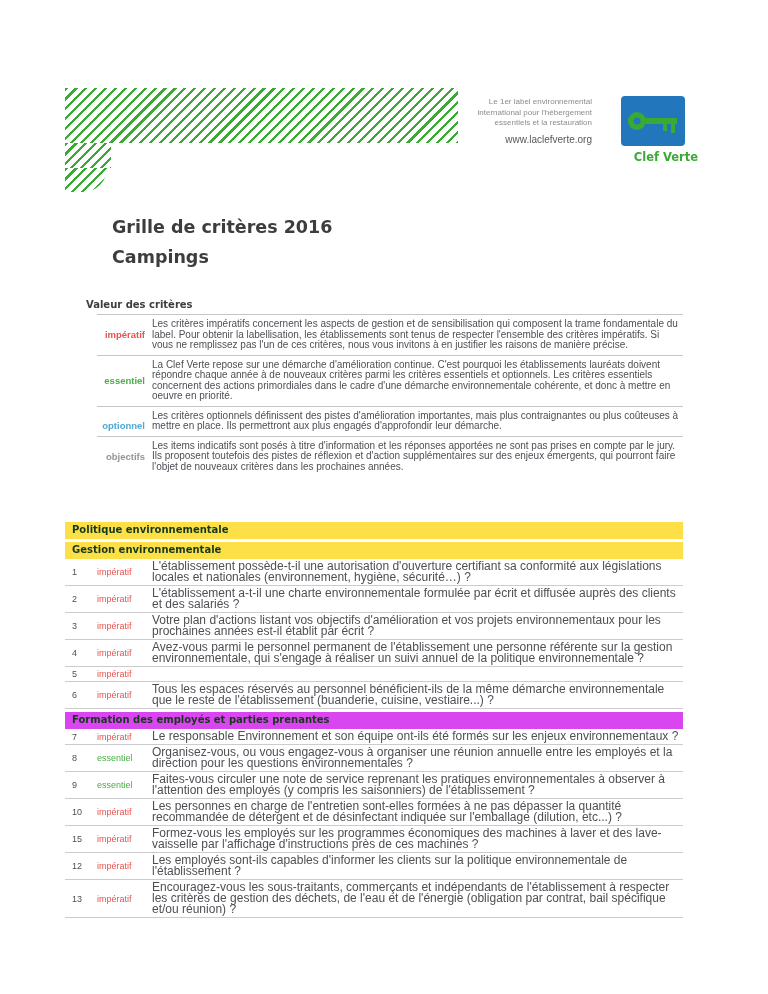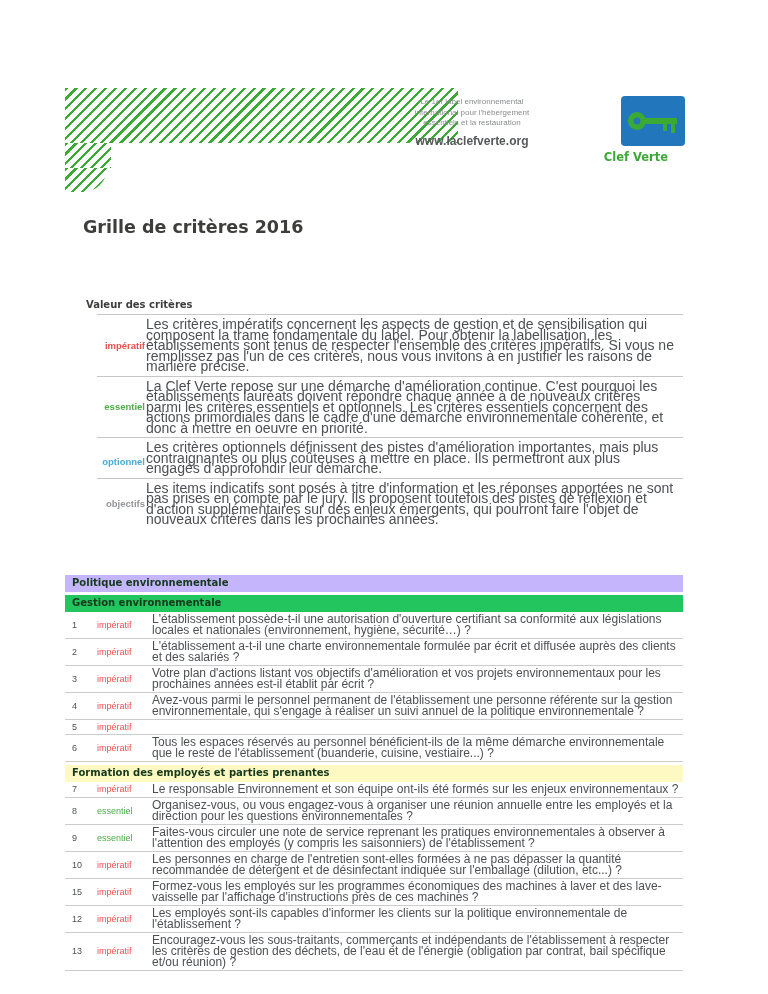--- a/index.html
+++ b/index.html
@@ -12,54 +12,54 @@
   
   .hatch {
     position:absolute;
     background: repeating-linear-gradient(135deg, #3aaa35 0 2.2px, transparent 2.2px 7px);
   }
   .hatch-main { left:65px; top:88px; width:393px; height:55px; }
   .hatch-tail1 { left:65px; top:143px; width:46px; height:25px; }
   .hatch-tail2 { left:65px; top:168px; width:42px; height:24px; border-bottom-right-radius:28px; }
 
   
-  .header-text { position:absolute; top:97px; left:352px; width:240px; text-align:center; }
+  .header-text { position:absolute; top:97px; left:352px; width:240px; text-align:right; }
   .tagline { font-size:8px; line-height:10.5px; color:#8a8c8e; }
-  .website { margin-top:5px; font-size:12px; font-weight:bold; color:#57585a; }
+  .website { margin-top:5px; font-size:10px; font-weight:normal; color:#57585a; }
 
   
   .logo-box {
     position:absolute; left:621px; top:96px; width:64px; height:50px;
     background:#2276bc; border-radius:4px;
     display:flex; align-items:center; justify-content:center;
   }
   .brand {
-    position:absolute; right:100px; top:150px; width:80px; text-align:right;
+    position:absolute; right:70px; top:150px; width:80px; text-align:right;
     font-family:"DejaVu Sans", sans-serif; font-weight:bold; font-size:11.5px; color:#3aaa35;
   }
 
   
   .doc-title {
-    position:absolute; left:83px; top:212px;
+    position:absolute; left:112px; top:212px;
     font-family:"DejaVu Sans", sans-serif; font-weight:bold;
     font-size:17.5px; line-height:30px; color:#3d3d3c;
   }
 
   
   .content { position:absolute; left:65px; top:299px; width:618px; }
 
   .legend-heading {
     margin-left:21px; padding-bottom:4px;
     font-family:"DejaVu Sans", sans-serif; font-weight:bold;
     font-size:10px; color:#3d3d3c;
   }
   .legend { margin-left:32px; }
   .legend-row { display:flex; align-items:center; border-top:1px solid #c6c6c6; padding:4px 0; }
   .legend-label { flex:none; width:48px; text-align:right; font-weight:bold; font-size:9.5px; }
-  .legend-text { margin-left:1px; width:531px; font-size:14px; line-height:10.5px; color:#4d4f53; }
+  .legend-text { margin-left:7px; width:531px; font-size:10px; line-height:10.5px; color:#4d4f53; }
 
   .sections { margin-top:46px; }
   .section-bar {
     height:17px; padding:2px 0 0 7px;
     font-family:"DejaVu Sans", sans-serif; font-weight:bold; font-size:10px; color:#15391a;
   }
   .sub-bar {
     height:17px; margin-top:3px; padding:2px 0 0 7px;
     font-family:"DejaVu Sans", sans-serif; font-weight:bold; font-size:10px; color:#15391a;
   }
@@ -92,20 +92,21 @@
       <circle cx="10" cy="15" r="3.5" fill="#2276bc"></circle>
       <rect x="16" y="12" width="34" height="6" fill="#3aaa35"></rect>
       <rect x="36" y="18" width="4" height="7" fill="#3aaa35"></rect>
       <rect x="44" y="18" width="4" height="9" fill="#3aaa35"></rect>
     </svg>
   </div>
   <div class="brand">Clef Verte</div>
 
   <div class="doc-title">
     <div>Grille de critères 2016</div>
+    <div>Campings</div>
   </div>
 
   <div class="content">
     <div class="legend-heading">Valeur des critères</div>
     <div class="legend">
   <div class="legend-row">
     <div class="legend-label" style="color: rgb(232, 83, 78);">impératif</div>
     <div class="legend-text">Les critères impératifs concernent les aspects de gestion et de sensibilisation qui composent la trame fondamentale du label. Pour obtenir la labellisation, les établissements sont tenus de respecter l'ensemble des critères impératifs. Si vous ne remplissez pas l'un de ces critères, nous vous invitons à en justifier les raisons de manière précise.</div>
   </div>
 
@@ -119,24 +120,24 @@
     <div class="legend-text">Les critères optionnels définissent des pistes d'amélioration importantes, mais plus contraignantes ou plus coûteuses à mettre en place. Ils permettront aux plus engagés d'approfondir leur démarche.</div>
   </div>
 
   <div class="legend-row">
     <div class="legend-label" style="color: rgb(147, 149, 152);">objectifs</div>
     <div class="legend-text">Les items indicatifs sont posés à titre d'information et les réponses apportées ne sont pas prises en compte par le jury. Ils proposent toutefois des pistes de réflexion et d'action supplémentaires sur des enjeux émergents, qui pourront faire l'objet de nouveaux critères dans les prochaines années.</div>
   </div>
 </div>
     <div class="sections">
   <div>
-    <div class="section-bar" style="background: #c4b5fd;">Politique environnementale</div>
+    <div class="section-bar" style="background: #fde047;">Politique environnementale</div>
     <div>
   <div>
-    <div class="sub-bar" style="background: #22c55e;">Gestion environnementale</div>
+    <div class="sub-bar" style="background: #fde047;">Gestion environnementale</div>
     <div>
   <div class="crit-row">
     <div class="crit-num">1</div>
     <div class="crit-type" style="color: rgb(232, 83, 78);">impératif</div>
     <div class="crit-text">L'établissement possède-t-il une autorisation d'ouverture certifiant sa conformité aux législations locales et nationales (environnement, hygiène, sécurité…) ?</div>
   </div>
 
   <div class="crit-row">
     <div class="crit-num">2</div>
     <div class="crit-type" style="color: rgb(232, 83, 78);">impératif</div>
@@ -162,21 +163,21 @@
 
   <div class="crit-row">
     <div class="crit-num">6</div>
     <div class="crit-type" style="color: rgb(232, 83, 78);">impératif</div>
     <div class="crit-text">Tous les espaces réservés au personnel bénéficient-ils de la même démarche environnementale que le reste de l'établissement (buanderie, cuisine, vestiaire...) ?</div>
   </div>
 </div>
   </div>
 
   <div>
-    <div class="sub-bar" style="background: #fef9c3;">Formation des employés et parties prenantes</div>
+    <div class="sub-bar" style="background: #d946ef;">Formation des employés et parties prenantes</div>
     <div>
   <div class="crit-row">
     <div class="crit-num">7</div>
     <div class="crit-type" style="color: rgb(232, 83, 78);">impératif</div>
     <div class="crit-text">Le responsable Environnement et son équipe ont-ils été formés sur les enjeux environnementaux ?</div>
   </div>
 
   <div class="crit-row">
     <div class="crit-num">8</div>
     <div class="crit-type" style="color: rgb(75, 174, 70);">essentiel</div>

